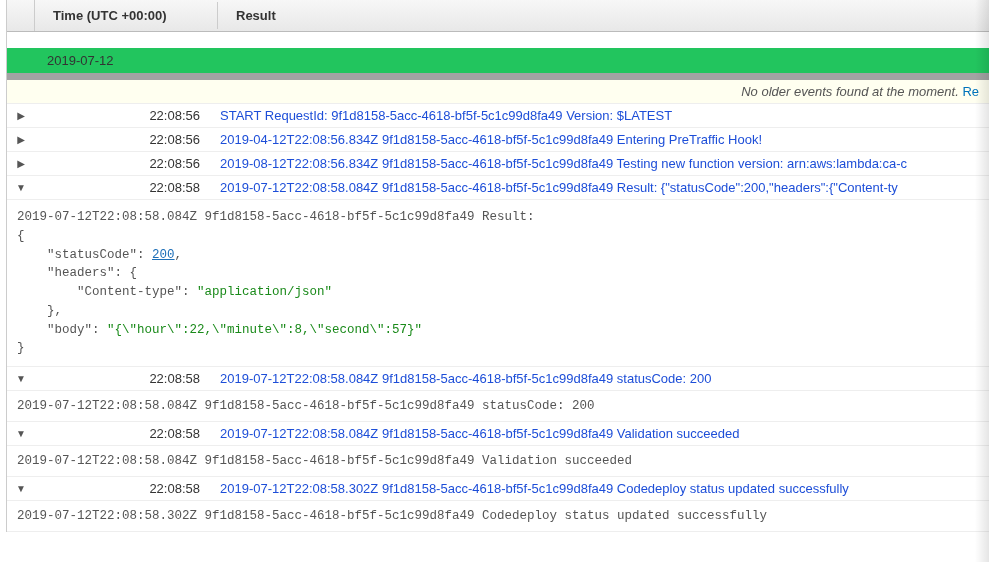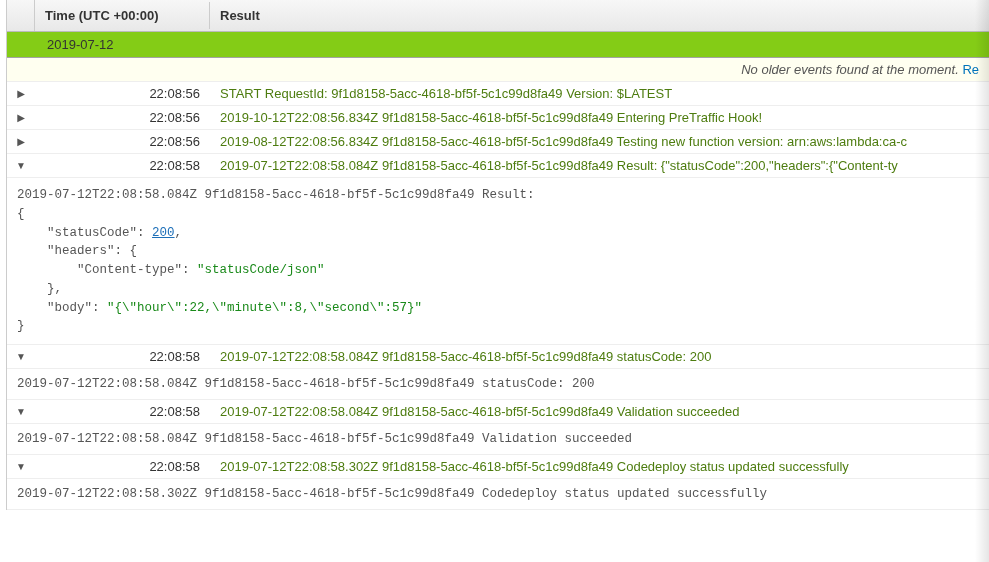--- a/index.html
+++ b/index.html
@@ -15,29 +15,31 @@
   .container {
     border-left: 1px solid #ccc;
     margin-left: 6px;
   }
   .header-row {
     display: flex;
     background: linear-gradient(#f7f7f7, #e8e8e8);
     border-bottom: 1px solid #bbb;
     height: 32px;
     align-items: center;
+    gap: 8px;
   }
   .col-expand { width: 28px; flex-shrink: 0; border-right: 1px solid #ccc; height: 100%; }
   .col-time { width: 175px; flex-shrink: 0; padding: 6px 10px; border-right: 1px solid #ccc; font-weight: bold; color: #333; }
   .col-msg { flex: 1; padding: 6px 10px; font-weight: bold; color: #333; }
   .date-row {
-    background: #84cc16;
+    background: #22c55e;
     padding: 5px 10px 5px 40px;
     color: #333;
-    border-bottom: 1px solid #a3a3a3;
+    border-bottom: 7px solid #a3a3a3;
+    margin-top: 16px;
   }
   .notice-row {
     background: #fffff0;
     text-align: right;
     padding: 4px 10px;
     font-style: italic;
     color: #555;
     border-bottom: 1px solid #eee;
   }
   .notice-row .link { color: #0073bb; font-style: normal; }
@@ -61,21 +63,21 @@
   .time {
     width: 175px;
     flex-shrink: 0;
     padding: 4px 10px;
     color: #333;
     text-align: right;
   }
   .msg {
     flex: 1;
     padding: 4px 10px;
-    color: #4d7c0f;
+    color: #1d4ed8;
     overflow: hidden;
     text-overflow: clip;
   }
   .expanded-block {
     font-family: "Courier New", monospace;
     font-size: 12.5px;
     color: #555;
     padding: 8px 10px;
     border-bottom: 1px solid #eee;
     white-space: pre;
@@ -116,38 +118,38 @@
   </div>
 
   <div class="log-row">
     <div class="caret">▶</div>
     <div class="time">22:08:56</div>
     <div class="msg">START RequestId: 9f1d8158-5acc-4618-bf5f-5c1c99d8fa49 Version: $LATEST</div>
   </div>
   <div class="log-row">
     <div class="caret">▶</div>
     <div class="time">22:08:56</div>
-    <div class="msg">2019-10-12T22:08:56.834Z 9f1d8158-5acc-4618-bf5f-5c1c99d8fa49 Entering PreTraffic Hook!</div>
+    <div class="msg">2019-04-12T22:08:56.834Z 9f1d8158-5acc-4618-bf5f-5c1c99d8fa49 Entering PreTraffic Hook!</div>
   </div>
   <div class="log-row">
     <div class="caret">▶</div>
     <div class="time">22:08:56</div>
     <div class="msg">2019-08-12T22:08:56.834Z 9f1d8158-5acc-4618-bf5f-5c1c99d8fa49 Testing new function version: arn:aws:lambda:ca-c</div>
   </div>
   <div class="log-row">
     <div class="caret">▼</div>
     <div class="time">22:08:58</div>
     <div class="msg">2019-07-12T22:08:58.084Z 9f1d8158-5acc-4618-bf5f-5c1c99d8fa49 Result: {"statusCode":200,"headers":{"Content-ty</div>
   </div>
 
   <div class="expanded-block"><span>2019-07-12T22:08:58.084Z 9f1d8158-5acc-4618-bf5f-5c1c99d8fa49 Result:</span>
 {
     "statusCode": <span class="num">200</span>,
     "headers": {
-        "Content-type": <span class="str">"<span>statusCode/json</span>"</span>
+        "Content-type": <span class="str">"<span>application/json</span>"</span>
     },
     "body": <span class="str">"<span>{\"hour\":22,\"minute\":8,\"second\":57}</span>"</span>
 }
 </div>
 
   <div class="log-row">
     <div class="caret">▼</div>
     <div class="time">22:08:58</div>
     <div class="msg">2019-07-12T22:08:58.084Z 9f1d8158-5acc-4618-bf5f-5c1c99d8fa49 statusCode: 200</div>
   </div>

